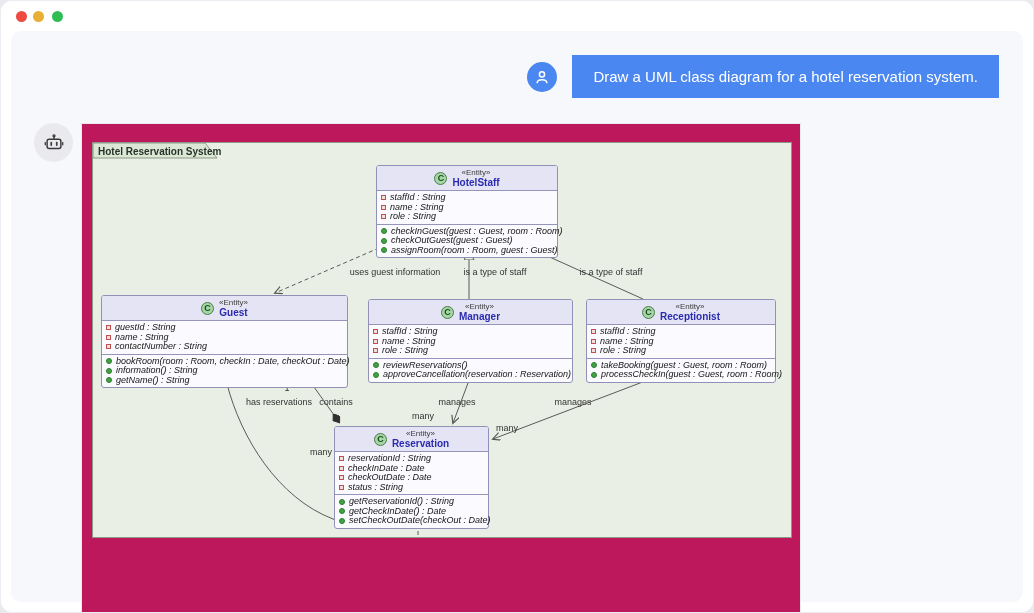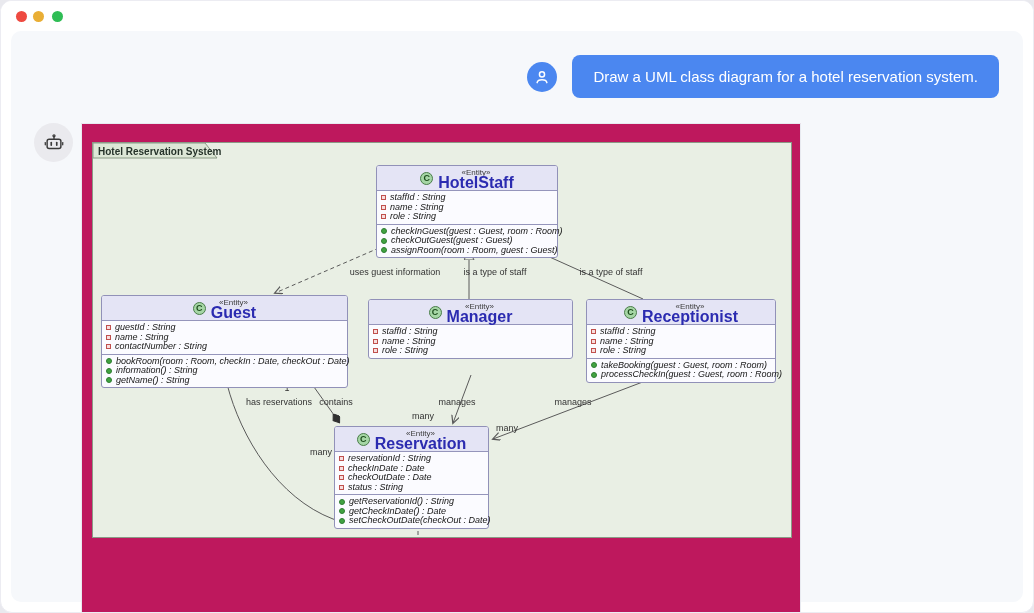--- a/index.html
+++ b/index.html
@@ -7,36 +7,36 @@
   .window { position:relative; width:1034px; height:613px; background:#ffffff; border-radius:12px; overflow:hidden; border:1px solid #ececf2; }
   .titlebar { position:absolute; top:0; left:0; right:0; height:30px; background:#ffffff; }
   .dot { position:absolute; top:10px; width:11px; height:11px; border-radius:50%; }
   .dot.r { left:15px; background:#ee4a41; }
   .dot.y { left:32px; background:#e9ae35; }
   .dot.g { left:51px; background:#2fbd55; }
   .content { position:absolute; left:10px; right:10px; top:30px; bottom:10px; background:#f6f8fb; border-radius:10px; }
 
   .chat-row { position:absolute; top:24px; right:24px; display:flex; align-items:center; gap:15px; }
   .user-avatar { width:30px; height:30px; border-radius:50%; background:#4b87f0; display:flex; align-items:center; justify-content:center; flex:0 0 auto; }
-  .bubble { background:#4b87f0; color:#ffffff; font-size:15px; line-height:43px; height:43px; padding:0 21px; border-radius:8px; white-space:nowrap; }
+  .bubble { background:#4b87f0; color:#ffffff; font-size:15px; line-height:43px; height:43px; padding:0 21px; border-radius:0; white-space:nowrap; }
 
   .bot-avatar { position:absolute; left:23px; top:92px; width:39px; height:39px; border-radius:50%; background:#eaeaee; display:flex; align-items:center; justify-content:center; }
 
   .diagram-card { position:absolute; left:70px; top:92px; width:720px; height:528px; background:#be185d; border:1px solid #e8eaf0; border-radius:1px; }
   .uml-frame { position:absolute; left:10px; top:18px; width:700px; height:396px; background:#e9efe4; border:1px solid #8a9a85; overflow:hidden; }
   .edges { position:absolute; left:0; top:0; width:700px; height:396px; z-index:1; }
   .edge-label { font-size:9px; fill:#333333; font-family:"Liberation Sans", sans-serif; }
   .frame-title-text { font-size:10px; font-weight:bold; fill:#26332a; font-family:"Liberation Sans", sans-serif; }
 
   .uml-class { position:absolute; z-index:2; background:#fbfbff; border:1px solid #9191b8; border-radius:3px; font-size:9px; color:#151515; }
   .uml-head { display:flex; align-items:center; justify-content:center; gap:5px; padding:2px 4px; background:#e4e4f5; border-bottom:1px solid #9595bb; border-radius:2px 2px 0 0; }
   .c-circle { width:13px; height:13px; border-radius:50%; background:#a5d6a5; border:1px solid #4a7d4a; color:#1d4d1d; font-size:9px; font-weight:bold; display:flex; align-items:center; justify-content:center; flex:0 0 auto; }
   .head-stack { text-align:center; }
   .stereotype { display:block; font-size:8px; color:#3c3c3c; line-height:9px; }
-  .cls-name { display:block; font-size:16px; font-weight:bold; color:#2b2bb0; line-height:11px; }
+  .cls-name { display:block; font-size:10px; font-weight:bold; color:#2b2bb0; line-height:11px; }
   .sect { padding:2px 4px 2px 4px;font-style:italic; }
   .sect.methods { border-top:1px solid #9595bb; }
   .row { display:flex; align-items:center; line-height:9.5px; height:9.5px; white-space:nowrap; }
   .sq { width:5px; height:5px; border:1px solid #c0504d; background:#f6dddd; margin-right:4px; flex:0 0 auto; }
   .mdot { width:6px; height:6px; border-radius:50%; background:#41a341; border:1px solid #2e7d32; margin-right:4px; flex:0 0 auto; }
 
   .actions { position:absolute; right:13px; bottom:9px; display:flex; gap:13px;align-items:center; }
   .btn { background:#ffffff; border:1px solid #4a87e8; color:#3478e8; font-size:13.5px; border-radius:6px; padding:6px 18px; font-family:"Liberation Sans", sans-serif; cursor:pointer; white-space:nowrap; }
 </style>
 </head>
@@ -216,20 +216,30 @@
               </div>
             <div class="row">
                 <i class="sq"></i>
                 <span>name : String</span>
               </div>
             <div class="row">
                 <i class="sq"></i>
                 <span>role : String</span>
               </div>
           </div>
+          <div class="sect methods">
+            <div class="row">
+                <i class="mdot"></i>
+                <span>reviewReservations()</span>
+              </div>
+            <div class="row">
+                <i class="mdot"></i>
+                <span>approveCancellation(reservation : Reservation)</span>
+              </div>
+          </div>
         </div>
 
         <div class="uml-class" style="left:493px; top:156px; width:190px;">
           <div class="uml-head">
             <span class="c-circle">C</span>
             <span class="head-stack">
               <span class="stereotype">«Entity»</span>
               <span class="cls-name">Receptionist</span>
             </span>
           </div>

